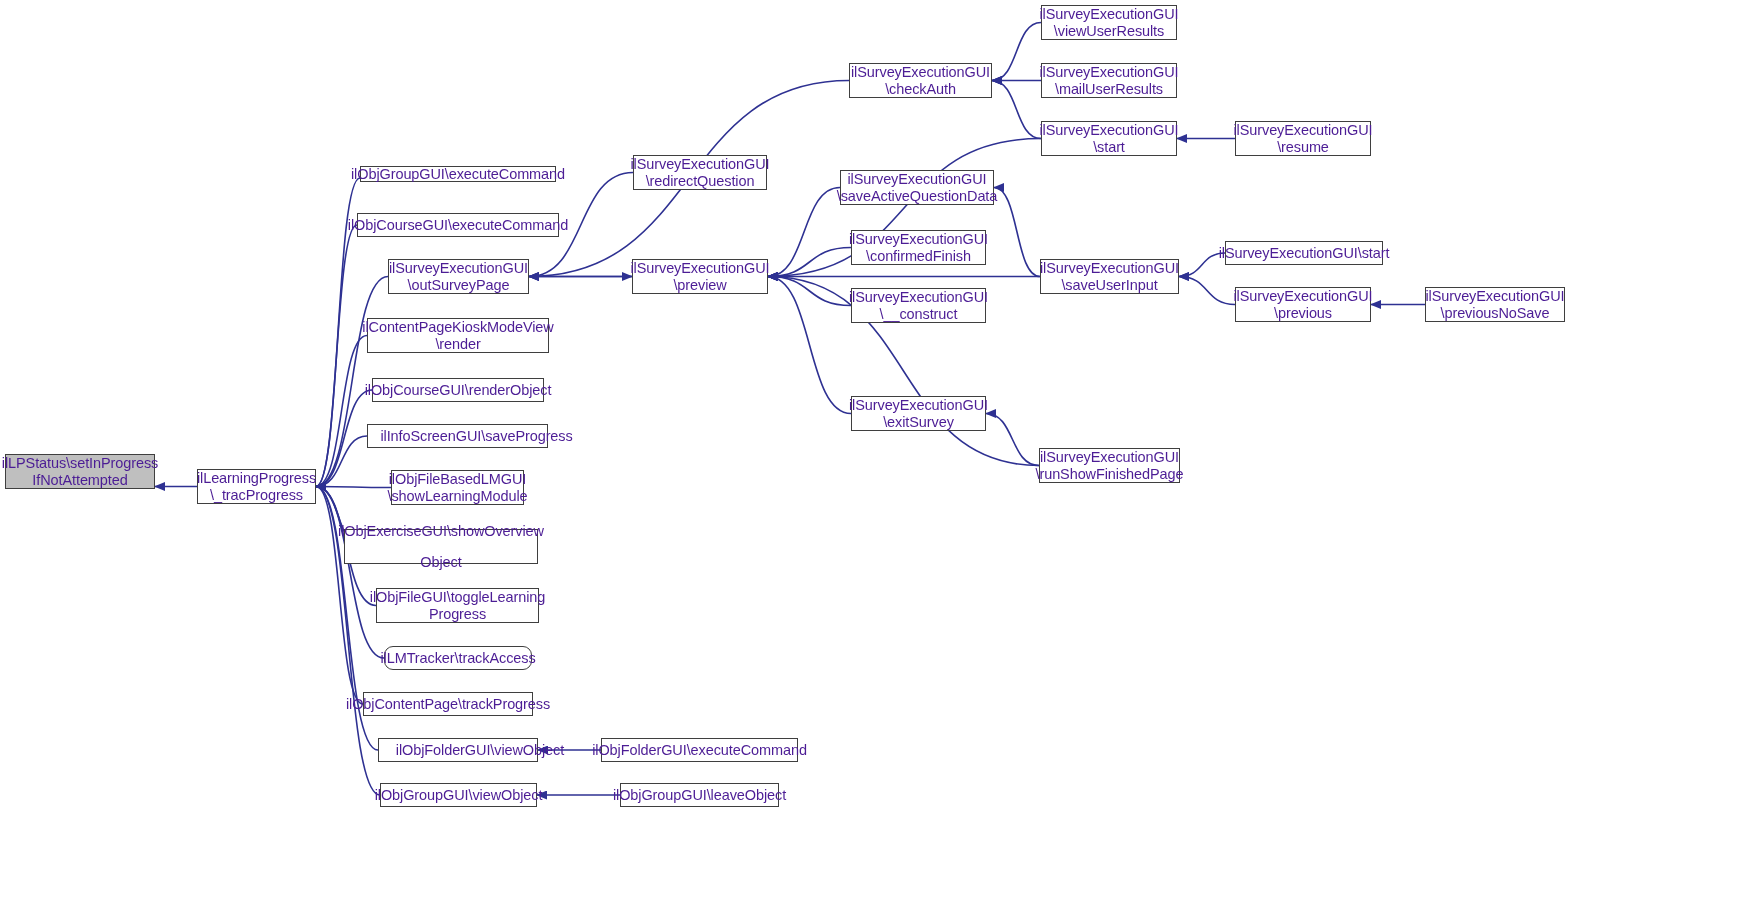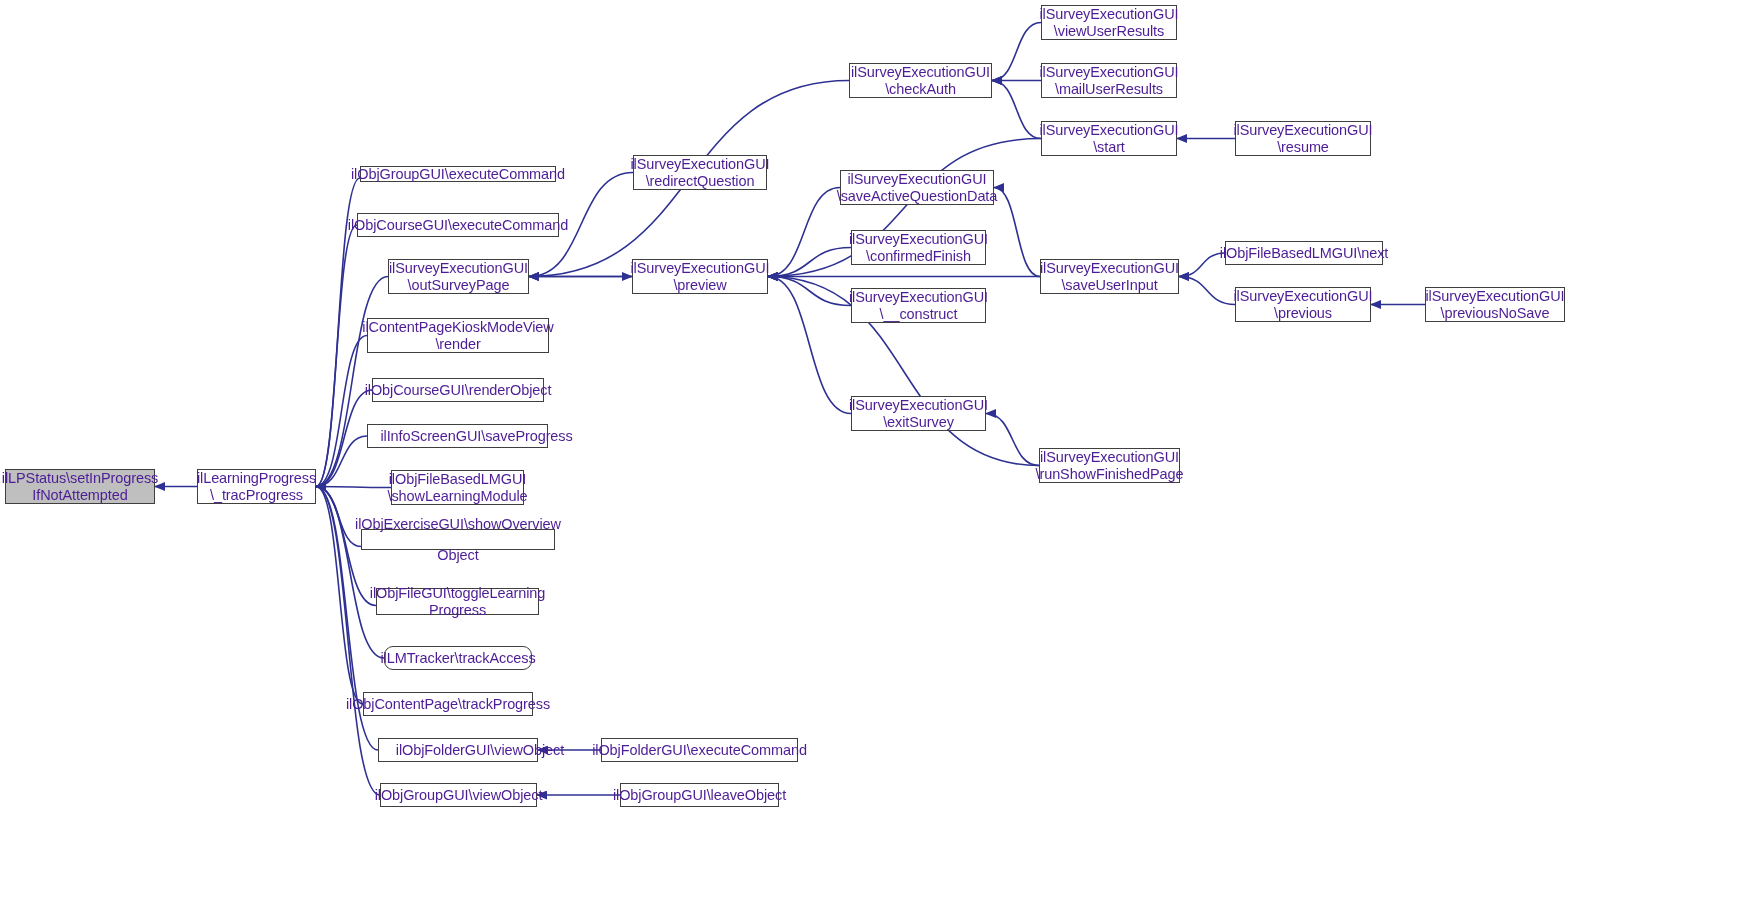--- a/index.html
+++ b/index.html
@@ -84,47 +84,47 @@
         <path d="M1041,138.5 C890.85,138.5 918.15,276.5 768,276.5" marker-end="url(#arrow)"></path>
         <path d="M1040,276.5 C1014.7,276.5 1019.3,187.5 994,187.5" marker-end="url(#arrow)"></path>
         <path d="M1235,138.5 C1203.1,138.5 1208.9,138.5 1177,138.5" marker-end="url(#arrow)"></path>
         <path d="M1225,253 C1199.7,253 1204.3,276.5 1179,276.5" marker-end="url(#arrow)"></path>
         <path d="M1235,304.5 C1204.2,304.5 1209.8,276.5 1179,276.5" marker-end="url(#arrow)"></path>
         <path d="M1425,304.5 C1395.3,304.5 1400.7,304.5 1371,304.5" marker-end="url(#arrow)"></path>
         <path d="M1039,465.5 C1009.85,465.5 1015.15,413.5 986,413.5" marker-end="url(#arrow)"></path>
       </g>
   </svg>
   <div id="node-layer">
-      <div class="node root" style="left: 5px; top: 469px; width: 150px; height: 35px;"><span class="ln">ilLPStatus\setInProgress</span><span class="ln">IfNotAttempted</span></div>
+      <div class="node root" style="left: 5px; top: 454px; width: 150px; height: 35px;"><span class="ln">ilLPStatus\setInProgress</span><span class="ln">IfNotAttempted</span></div>
       <div class="node" style="left: 197px; top: 469px; width: 119px; height: 35px;"><span class="ln">ilLearningProgress</span><span class="ln">\_tracProgress</span></div>
       <div class="node" style="left: 360px; top: 166px; width: 196px; height: 16px;"><span class="ln">ilObjGroupGUI\executeCommand</span></div>
       <div class="node" style="left: 357px; top: 213px; width: 202px; height: 24px;"><span class="ln">ilObjCourseGUI\executeCommand</span></div>
       <div class="node" style="left: 388px; top: 259px; width: 141px; height: 35px;"><span class="ln">ilSurveyExecutionGUI</span><span class="ln">\outSurveyPage</span></div>
       <div class="node" style="left: 367px; top: 318px; width: 182px; height: 35px;"><span class="ln">ilContentPageKioskModeView</span><span class="ln">\render</span></div>
       <div class="node" style="left: 372px; top: 378px; width: 172px; height: 24px;"><span class="ln">ilObjCourseGUI\renderObject</span></div>
       <div class="node" style="left: 367px; top: 424px; width: 181px; height: 24px; padding-left: 38px;"><span class="ln">ilInfoScreenGUI\saveProgress</span></div>
       <div class="node" style="left: 391px; top: 470px; width: 133px; height: 35px; text-align: right;"><span class="ln">ilObjFileBasedLMGUI</span><span class="ln">\showLearningModule</span></div>
-      <div class="node" style="left: 361px; top: 529px; width: 194px; height: 21px; gap: 14px;"><span class="ln">ilObjExerciseGUI\showOverview</span><span class="ln">Object</span></div>
-      <div class="node" style="left: 376px; top: 588px; width: 163px; height: 27px;"><span class="ln">ilObjFileGUI\toggleLearning</span><span class="ln">Progress</span></div>
+      <div class="node" style="left: 344px; top: 529px; width: 194px; height: 35px; gap: 14px;"><span class="ln">ilObjExerciseGUI\showOverview</span><span class="ln">Object</span></div>
+      <div class="node" style="left: 376px; top: 588px; width: 163px; height: 35px;"><span class="ln">ilObjFileGUI\toggleLearning</span><span class="ln">Progress</span></div>
       <div class="node" style="left: 384px; top: 646px; width: 148px; height: 24px; border-radius: 9px;"><span class="ln">ilLMTracker\trackAccess</span></div>
       <div class="node" style="left: 363px; top: 692px; width: 170px; height: 24px;"><span class="ln">ilObjContentPage\trackProgress</span></div>
       <div class="node" style="left: 378px; top: 738px; width: 160px; height: 24px; padding-left: 44px;"><span class="ln">ilObjFolderGUI\viewObject</span></div>
       <div class="node" style="left: 380px; top: 783px; width: 157px; height: 24px;"><span class="ln">ilObjGroupGUI\viewObject</span></div>
       <div class="node" style="left: 601px; top: 738px; width: 197px; height: 24px;"><span class="ln">ilObjFolderGUI\executeCommand</span></div>
       <div class="node" style="left: 620px; top: 783px; width: 159px; height: 24px;"><span class="ln">ilObjGroupGUI\leaveObject</span></div>
       <div class="node" style="left: 633px; top: 155px; width: 134px; height: 35px;"><span class="ln">ilSurveyExecutionGUI</span><span class="ln">\redirectQuestion</span></div>
       <div class="node" style="left: 632px; top: 259px; width: 136px; height: 35px;"><span class="ln">ilSurveyExecutionGUI</span><span class="ln">\preview</span></div>
       <div class="node" style="left: 849px; top: 63px; width: 143px; height: 35px;"><span class="ln">ilSurveyExecutionGUI</span><span class="ln">\checkAuth</span></div>
       <div class="node" style="left: 840px; top: 170px; width: 154px; height: 35px;"><span class="ln">ilSurveyExecutionGUI</span><span class="ln">\saveActiveQuestionData</span></div>
       <div class="node" style="left: 851px; top: 230px; width: 135px; height: 35px;"><span class="ln">ilSurveyExecutionGUI</span><span class="ln">\confirmedFinish</span></div>
       <div class="node" style="left: 851px; top: 288px; width: 135px; height: 35px;"><span class="ln">ilSurveyExecutionGUI</span><span class="ln">\__construct</span></div>
       <div class="node" style="left: 851px; top: 396px; width: 135px; height: 35px;"><span class="ln">ilSurveyExecutionGUI</span><span class="ln">\exitSurvey</span></div>
       <div class="node" style="left: 1041px; top: 5px; width: 136px; height: 35px;"><span class="ln">ilSurveyExecutionGUI</span><span class="ln">\viewUserResults</span></div>
       <div class="node" style="left: 1041px; top: 63px; width: 136px; height: 35px;"><span class="ln">ilSurveyExecutionGUI</span><span class="ln">\mailUserResults</span></div>
       <div class="node" style="left: 1041px; top: 121px; width: 136px; height: 35px;"><span class="ln">ilSurveyExecutionGUI</span><span class="ln">\start</span></div>
       <div class="node" style="left: 1040px; top: 259px; width: 139px; height: 35px;"><span class="ln">ilSurveyExecutionGUI</span><span class="ln">\saveUserInput</span></div>
       <div class="node" style="left: 1039px; top: 448px; width: 141px; height: 35px;"><span class="ln">ilSurveyExecutionGUI</span><span class="ln">\runShowFinishedPage</span></div>
       <div class="node" style="left: 1235px; top: 121px; width: 136px; height: 35px;"><span class="ln">ilSurveyExecutionGUI</span><span class="ln">\resume</span></div>
-      <div class="node" style="left: 1225px; top: 241px; width: 158px; height: 24px;"><span class="ln">ilObjFileBasedLMGUI\next</span></div>
+      <div class="node" style="left: 1225px; top: 241px; width: 158px; height: 24px;"><span class="ln">ilSurveyExecutionGUI\start</span></div>
       <div class="node" style="left: 1235px; top: 287px; width: 136px; height: 35px;"><span class="ln">ilSurveyExecutionGUI</span><span class="ln">\previous</span></div>
       <div class="node" style="left: 1425px; top: 287px; width: 140px; height: 35px;"><span class="ln">ilSurveyExecutionGUI</span><span class="ln">\previousNoSave</span></div>
     </div>
 </div>
 
 </body></html>

